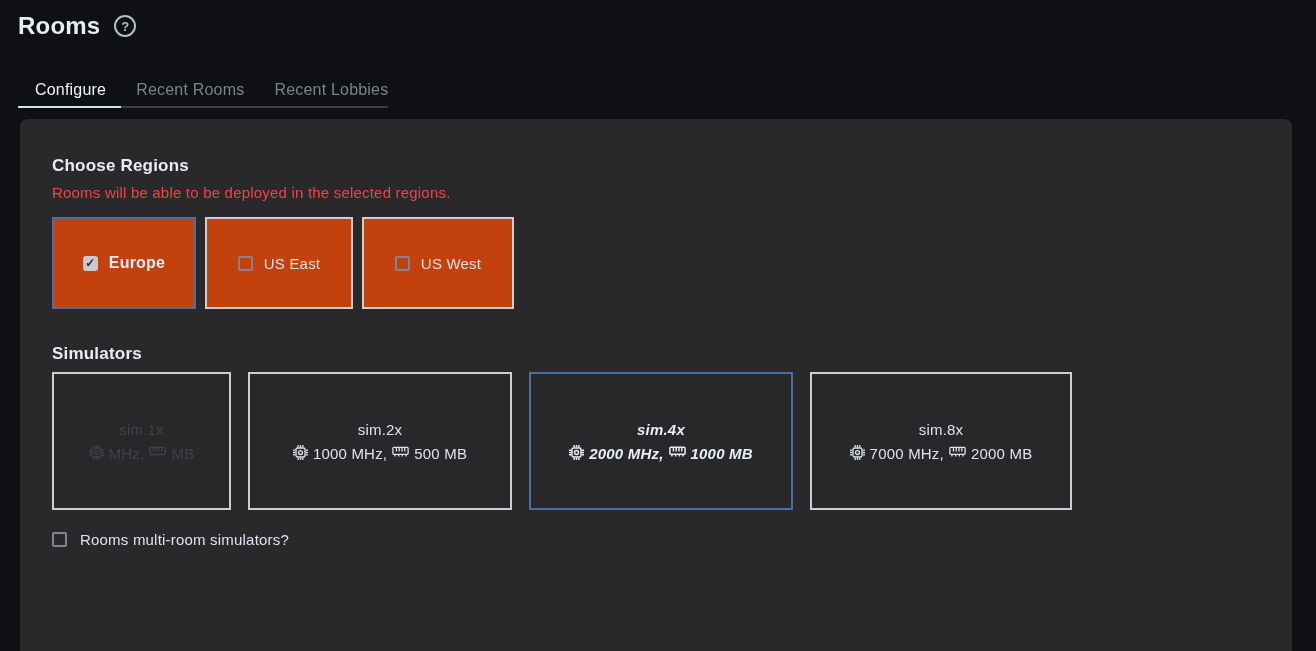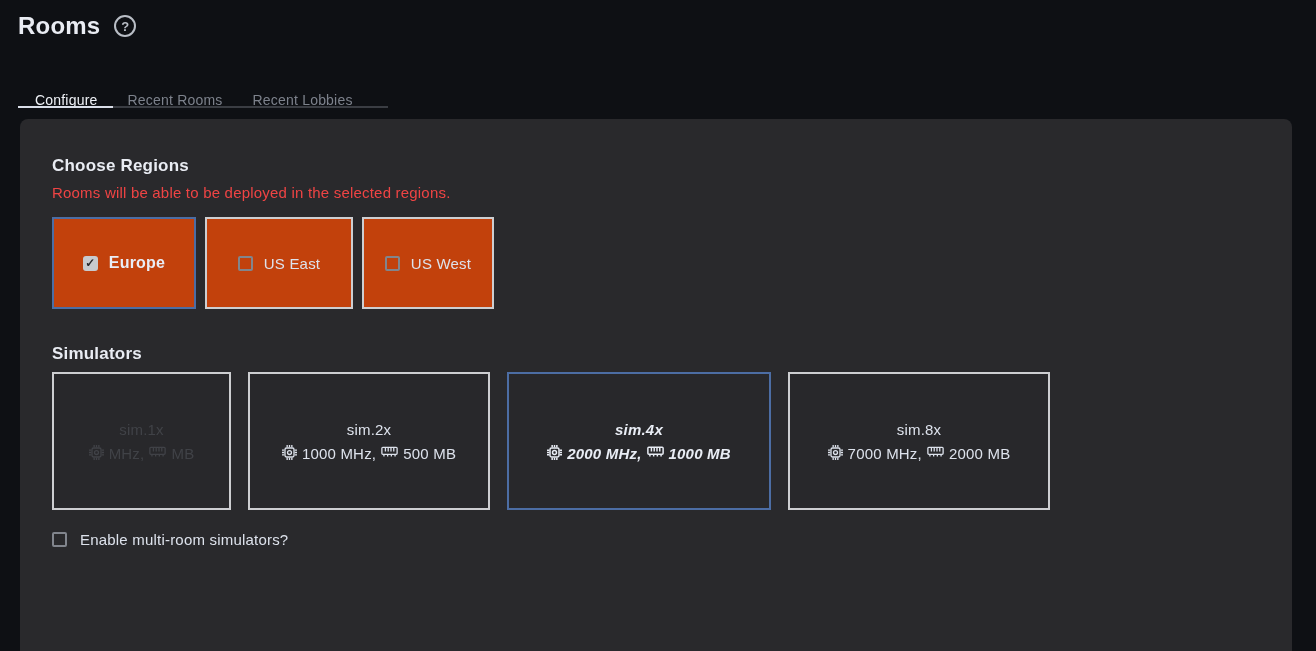--- a/index.html
+++ b/index.html
@@ -21,22 +21,22 @@
     cursor: pointer;
   }
 
   
   .tabs { position: relative; margin: 32px 0 0 20px; height: 36px; display: flex; }
   .tabs::after {
     content: ""; position: absolute; left: -2px; bottom: 0;
     width: 370px; height: 2px; background: #3a3d43;
   }
   .tab {
-    position: relative; padding: 0 15px; display: flex; align-items: flex-end;
-    font-size: 14px; color: #7d828c; cursor: pointer; white-space: nowrap;
+    position: relative; padding: 0 15px; display: flex; align-items: center;
+    font-size: 16px; color: #7d828c; cursor: pointer; white-space: nowrap;
   }
   .tab.active { color: #eef1f6; }
   .tab.active::after {
     content: ""; position: absolute; left: -2px; right: 0; bottom: 0;
     height: 2px; background: #d9dee8; z-index: 1;
   }
 
   
   .panel {
     margin: 11px 24px 0 20px; height: 560px;
@@ -59,38 +59,38 @@
 
   
   .region-row { display: flex; gap: 9px; margin-bottom: 35px; }
   .choice-card {
     height: 92px; border: 2px solid #cdced1; background: #c2410c;
     display: flex; align-items: center; justify-content: center; gap: 11px;
     font-size: 15px; color: #dde2ec; cursor: pointer;
   }
   .region-row .choice-card:nth-child(1) { width: 144px; }
   .region-row .choice-card:nth-child(2) { width: 148px; }
-  .region-row .choice-card:nth-child(3) { width: 132px; }
+  .region-row .choice-card:nth-child(3) { width: 152px; }
   .region-row .choice-card:nth-child(4) { width: 164px; }
   .choice-card.selected { border-color: #4c6da4; }
   .choice-card.selected .card-label { font-weight: bold; color: #e9edf5; font-size: 16px; }
 
   
   .checkbox-row { display: flex; align-items: center; gap: 13px; font-size: 15px; color: #dde2ec; cursor: pointer; }
   .checkbox-row.enable { margin: 24px 0 20px 0; }
   .checkbox-row.multi { margin-top: 21px; }
 
   .sim-row { display: flex; gap: 17px; }
   .sim-card {
     height: 138px; border: 2px solid #cdced1; background: #28282b;
     display: flex; flex-direction: column; align-items: center; justify-content: center; gap: 7px;
     font-size: 15px; color: #dde2ec; cursor: pointer;
   }
   .sim-row .sim-card:nth-child(1) { width: 179px; }
-  .sim-row .sim-card:nth-child(2) { width: 242px; }
+  .sim-row .sim-card:nth-child(2) { width: 264px; }
   .sim-row .sim-card:nth-child(3) { width: 264px; font-style: italic; }
   .sim-row .sim-card:nth-child(4) { width: 262px; }
   .sim-card.selected { border-color: #4c6da4; }
   .sim-card.selected .sim-name, .sim-card.selected .sim-spec { font-weight: bold; color: #e9edf5; }
   .sim-card.disabled { color: #404247; cursor: default; }
   .sim-spec { display: flex; align-items: flex-start; gap: 5px; }
   .sim-spec svg { display: block; }
   .spec-icon { color: inherit; }
 </style>
 </head>
@@ -219,16 +219,16 @@
           </svg>
         </span>
         <span>2000 MB</span>
       </span>
     </div>
 
   </div>
 
   <label class="checkbox-row multi">
     <span class="cb unchecked"></span>
-    <span>Enable multi-room simulators?</span>
+    <span>Rooms multi-room simulators?</span>
   </label>
 
 </main>
 
 </body></html>

